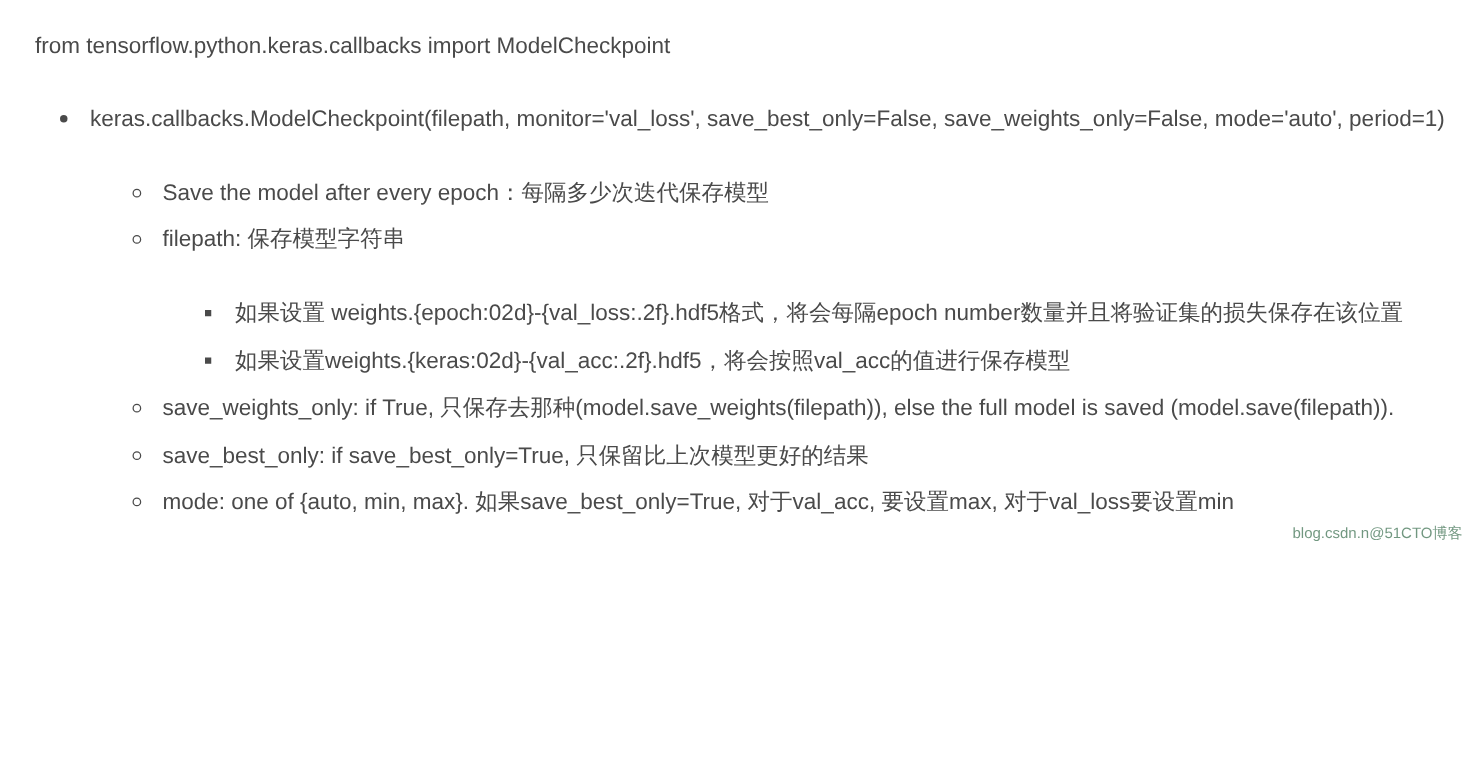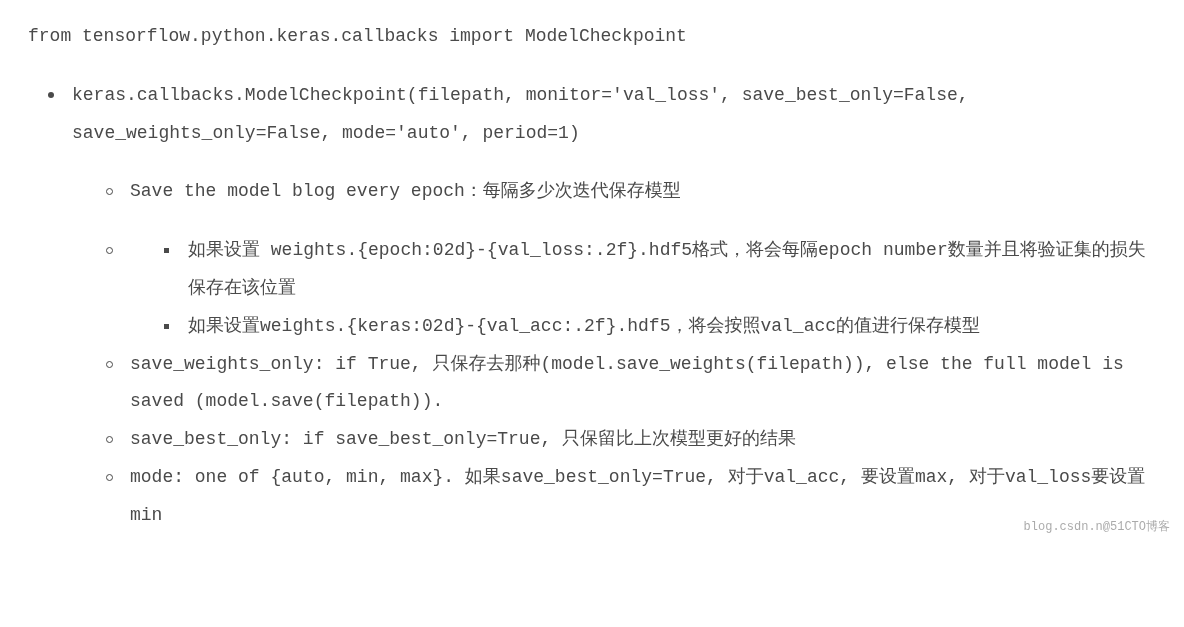--- a/index.html
+++ b/index.html
@@ -1,19 +1,18 @@
 <!DOCTYPE html>
 <html><head>
   <meta charset="utf-8">
   <style>
     * {
       margin: 0;
       padding: 0;
       box-sizing: border-box;
-      font-family: Liberation Mono, monospace;
     }
     body {
       font-family: -apple-system, BlinkMacSystemFont, "Segoe UI", "PingFang SC", "Microsoft YaHei", Arial, sans-serif;
       font-size: 18px;
       line-height: 2.1;
       color: #4a4a4a;
       background: #ffffff;
       padding: 18px 28px;
       width: 1184px;
       position: relative;
@@ -63,39 +62,40 @@
       position: absolute;
       left: -16px;
       top: 16px;
       width: 5px;
       height: 5px;
       background: #4a4a4a;
     }
     .watermark {
       position: absolute;
       right: 14px;
-      bottom: 12px;
-      color: #737373;
+      bottom: 0;
+      color: #14532d;
       font-size: 12px;
       opacity: 0.6;
     }
   </style>
 </head>
 <body>
 
 <div class="import-line">from tensorflow.python.keras.callbacks import ModelCheckpoint</div>
 
 <ul>
   <li class="disc">
     <span>keras.callbacks.ModelCheckpoint(filepath, monitor='val_loss', save_best_only=False, save_weights_only=False, mode='auto', period=1)</span>
     <ul class="level-2">
       <li class="circle">
-        <span>Save the model blog every epoch：每隔多少次迭代保存模型</span>
+        <span>Save the model after every epoch：每隔多少次迭代保存模型</span>
       </li>
       <li class="circle">
+        <span>filepath: 保存模型字符串</span>
         <ul class="level-3">
           <li class="square">
             <span>如果设置 weights.{epoch:02d}-{val_loss:.2f}.hdf5格式，将会每隔epoch number数量并且将验证集的损失保存在该位置</span>
           </li>
           <li class="square">
             <span>如果设置weights.{keras:02d}-{val_acc:.2f}.hdf5，将会按照val_acc的值进行保存模型</span>
           </li>
         </ul>
       </li>
       <li class="circle">

